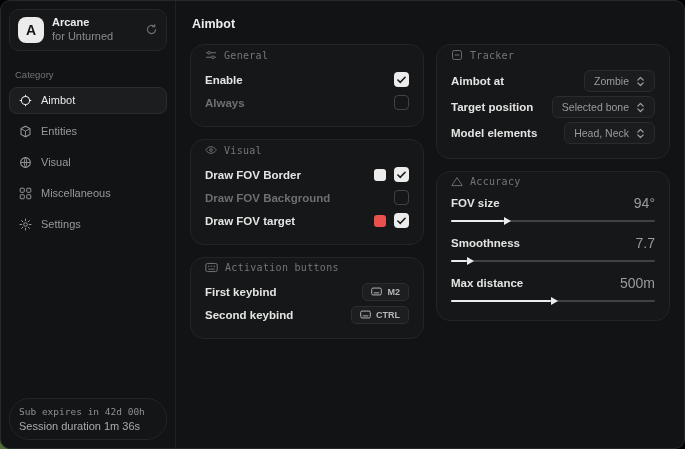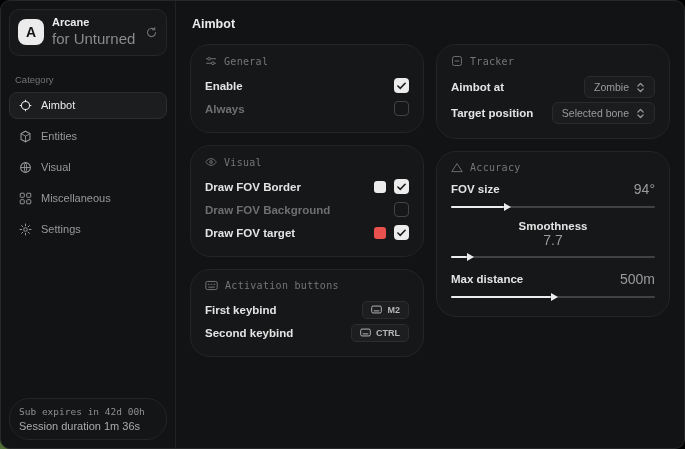--- a/index.html
+++ b/index.html
@@ -12,39 +12,39 @@
     border-radius:10px; display:flex; overflow:hidden; }
 
   
   .sidebar { width:175px; min-width:175px; border-right:1px solid #212223; display:flex; flex-direction:column; }
   .brand-card { margin:8px; padding:6px 8px; background:#17181a; border:1px solid #262728;
     border-radius:10px; display:flex; align-items:center; gap:8px; }
   .logo { width:26px; height:26px; background:#ececec; border-radius:8px; display:flex;
     align-items:center; justify-content:center; font-weight:bold; font-size:14px; color:#141414; }
   .brand-text { display:flex; flex-direction:column; line-height:1.25; }
   .brand-name { font-size:11px; font-weight:bold; color:#ececec; }
-  .brand-sub { font-size:15px; color:#8a8b8c; }
+  .brand-sub { font-size:11px; color:#8a8b8c; }
   .brand-action { margin-left:auto; color:#6d6e6f; display:flex; }
   .category { margin:10px 14px 7px; font-size:9.5px; color:#737475; }
   .nav { display:flex; flex-direction:column; gap:4px; padding:0 8px; }
   .nav-item { display:flex; align-items:center; gap:9px; padding:6px 9px; border:1px solid transparent;
     border-radius:8px; font-size:11px; color:#98999a; cursor:pointer; }
   .nav-item.active { background:#1c1d1f; border-color:#2c2d2f; color:#e9e9e9; }
   .nav-item svg { flex:0 0 auto; }
   .side-spacer { flex:1; }
   .status-card { margin:8px; padding:7px 9px; background:#141516; border:1px solid #242526; border-radius:20px; }
   .status-l1 { font-family:"DejaVu Sans Mono", monospace; font-size:9.5px; color:#8f9091; }
   .status-l2 { font-size:11px; color:#aaabac; margin-top:3px; }
 
   
   .main { flex:1; padding:12px 14px 10px; overflow:hidden; }
   .page-title { font-size:12.5px; font-weight:bold; color:#ececec; margin:4px 0 13px 2px; }
   .cols { display:flex; gap:12px; align-items:flex-start; }
   .col { flex:1; display:flex; flex-direction:column; gap:12px; min-width:0; }
-  .panel { background:#161718; border:1px solid #242526; border-radius:20px; padding:10px 14px 12px; }
+  .panel { background:#161718; border:1px solid #242526; border-radius:14px; padding:4px 14px 12px; }
   .panel-header { display:flex; align-items:center; gap:7px; font-family:"DejaVu Sans Mono", monospace;
     font-size:10px; color:#757677; margin-bottom:7px; letter-spacing:0.3px; }
   .row { display:flex; align-items:center; justify-content:space-between; min-height:23px; }
   .row-label { font-size:11.5px; color:#e4e4e4; font-weight:bold; }
   .row-label.dim { color:#6e6f70; font-weight:bold;text-align:center; }
   .row-ctrls { display:flex; align-items:center; gap:8px; }
   .checkbox { width:15px; height:15px; border-radius:4px; background:#ececec; display:flex;
     align-items:center; justify-content:center; cursor:pointer; }
   .checkbox.off { background:transparent; border:1.5px solid #424344; }
   .swatch { width:12px; height:12px; border-radius:3px; }
@@ -281,20 +281,31 @@
               <span class="row-label">Target position</span>
               <span class="select-btn">
                 <span>Selected bone</span>
                 <span class="ic">
                   <svg width="9" height="11" viewBox="0 0 10 12">
                       <path d="M2 4.5L5 1.5l3 3M2 7.5l3 3 3-3" fill="none" stroke="currentColor" stroke-width="1.4" stroke-linecap="round" stroke-linejoin="round"></path>
                     </svg>
                 </span>
               </span>
             </div>
+            <div class="row tracker-row">
+              <span class="row-label">Model elements</span>
+              <span class="select-btn">
+                <span>Head, Neck</span>
+                <span class="ic">
+                  <svg width="9" height="11" viewBox="0 0 10 12">
+                      <path d="M2 4.5L5 1.5l3 3M2 7.5l3 3 3-3" fill="none" stroke="currentColor" stroke-width="1.4" stroke-linecap="round" stroke-linejoin="round"></path>
+                    </svg>
+                </span>
+              </span>
+            </div>
           </div>
 
           <div class="panel">
             <div class="panel-header">
               <span class="ic">
                 <svg width="12" height="11" viewBox="0 0 16 14">
                     <path d="M8 1.8L15 12.5H1z" fill="none" stroke="currentColor" stroke-width="1.2" stroke-linejoin="round"></path>
                   </svg>
               </span>
               <span>Accuracy</span>
@@ -307,21 +318,21 @@
               </div>
               <div class="slider">
                 <div class="slider-track"></div>
                 <div class="slider-fill" style="width: 26%;">
                   <div class="slider-thumb"></div>
                 </div>
               </div>
             </div>
 
             <div class="slider-group">
-              <div class="row" style="min-height:18px;flex-direction:column;">
+              <div class="row" style="min-height:18px;">
                 <span class="row-label">Smoothness</span>
                 <span class="slider-value">7.7</span>
               </div>
               <div class="slider">
                 <div class="slider-track"></div>
                 <div class="slider-fill" style="width: 8%;">
                   <div class="slider-thumb"></div>
                 </div>
               </div>
             </div>

